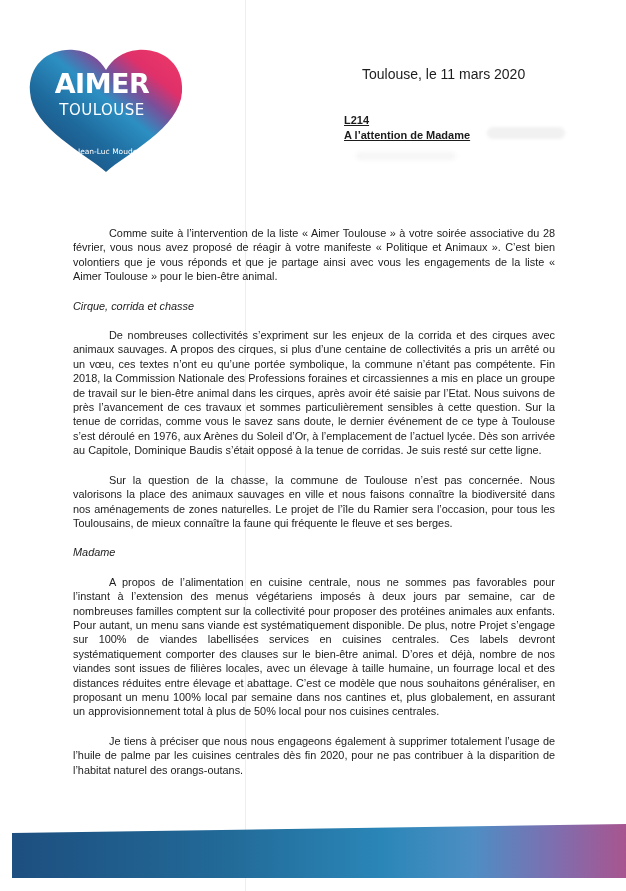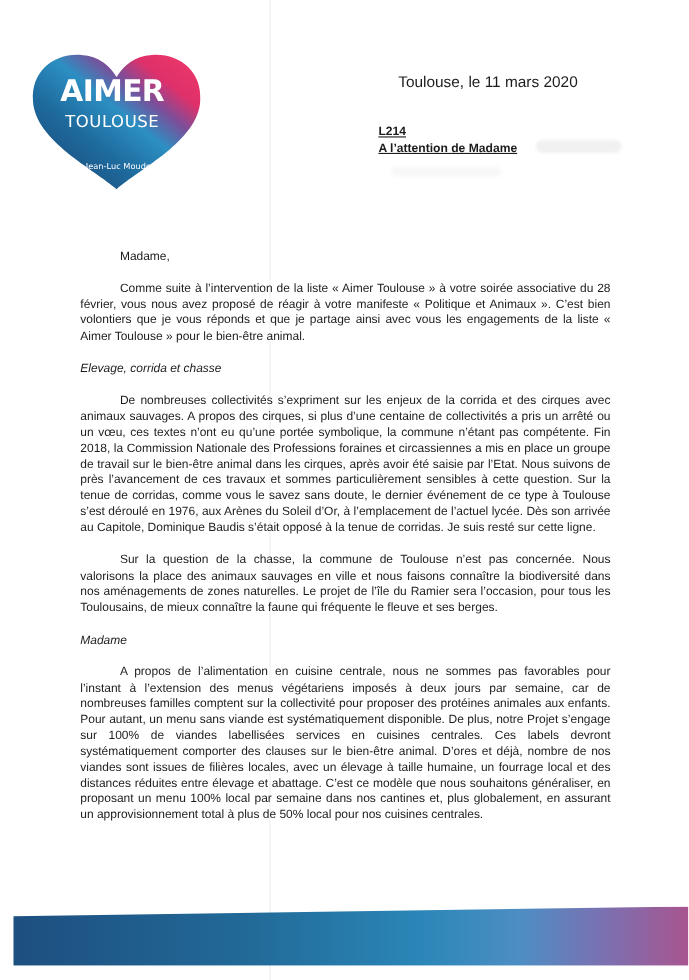--- a/index.html
+++ b/index.html
@@ -177,25 +177,25 @@
 <div class="date">Toulouse, le 11 mars 2020</div>
 
 <div class="ref">
   <div>L214</div>
   <div>A l’attention de Madame</div>
 </div>
 <div class="redaction"></div>
 <div class="redaction-2"></div>
 
 <div class="letter">
-  <p class="salutation">Madame,</p>
   <p class="indent">Comme suite à l’intervention de la liste « Aimer Toulouse » à votre soirée associative du 28 février, vous nous avez proposé de réagir à votre manifeste « Politique et Animaux ». C’est bien volontiers que je vous réponds et que je partage ainsi avec vous les engagements de la liste « Aimer Toulouse » pour le bien-être animal.</p>
 
-  <p class="heading">Elevage, corrida et chasse</p>
+  <p class="heading">Cirque, corrida et chasse</p>
   <p class="indent">De nombreuses collectivités s’expriment sur les enjeux de la corrida et des cirques avec animaux sauvages. A propos des cirques, si plus d’une centaine de collectivités a pris un arrêté ou un vœu, ces textes n’ont eu qu’une portée symbolique, la commune n’étant pas compétente. Fin 2018, la Commission Nationale des Professions foraines et circassiennes a mis en place un groupe de travail sur le bien-être animal dans les cirques, après avoir été saisie par l’Etat. Nous suivons de près l’avancement de ces travaux et sommes particulièrement sensibles à cette question. Sur la tenue de corridas, comme vous le savez sans doute, le dernier événement de ce type à Toulouse s’est déroulé en 1976, aux Arènes du Soleil d’Or, à l’emplacement de l’actuel lycée. Dès son arrivée au Capitole, Dominique Baudis s’était opposé à la tenue de corridas. Je suis resté sur cette ligne.</p>
   <p class="indent">Sur la question de la chasse, la commune de Toulouse n’est pas concernée. Nous valorisons la place des animaux sauvages en ville et nous faisons connaître la biodiversité dans nos aménagements de zones naturelles. Le projet de l’île du Ramier sera l’occasion, pour tous les Toulousains, de mieux connaître la faune qui fréquente le fleuve et ses berges.</p>
 
   <p class="heading">Madame</p>
   <p class="indent">A propos de l’alimentation en cuisine centrale, nous ne sommes pas favorables pour l’instant à l’extension des menus végétariens imposés à deux jours par semaine, car de nombreuses familles comptent sur la collectivité pour proposer des protéines animales aux enfants. Pour autant, un menu sans viande est systématiquement disponible. De plus, notre Projet s’engage sur 100% de viandes labellisées services en cuisines centrales. Ces labels devront systématiquement comporter des clauses sur le bien-être animal. D’ores et déjà, nombre de nos viandes sont issues de filières locales, avec un élevage à taille humaine, un fourrage local et des distances réduites entre élevage et abattage. C’est ce modèle que nous souhaitons généraliser, en proposant un menu 100% local par semaine dans nos cantines et, plus globalement, en assurant un approvisionnement total à plus de 50% local pour nos cuisines centrales.</p>
+  <p class="indent">Je tiens à préciser que nous nous engageons également à supprimer totalement l’usage de l’huile de palme par les cuisines centrales dès fin 2020, pour ne pas contribuer à la disparition de l’habitat naturel des orangs-outans.</p>
 </div>
 
 <div class="footer">
 </div>
 
 </body></html>

